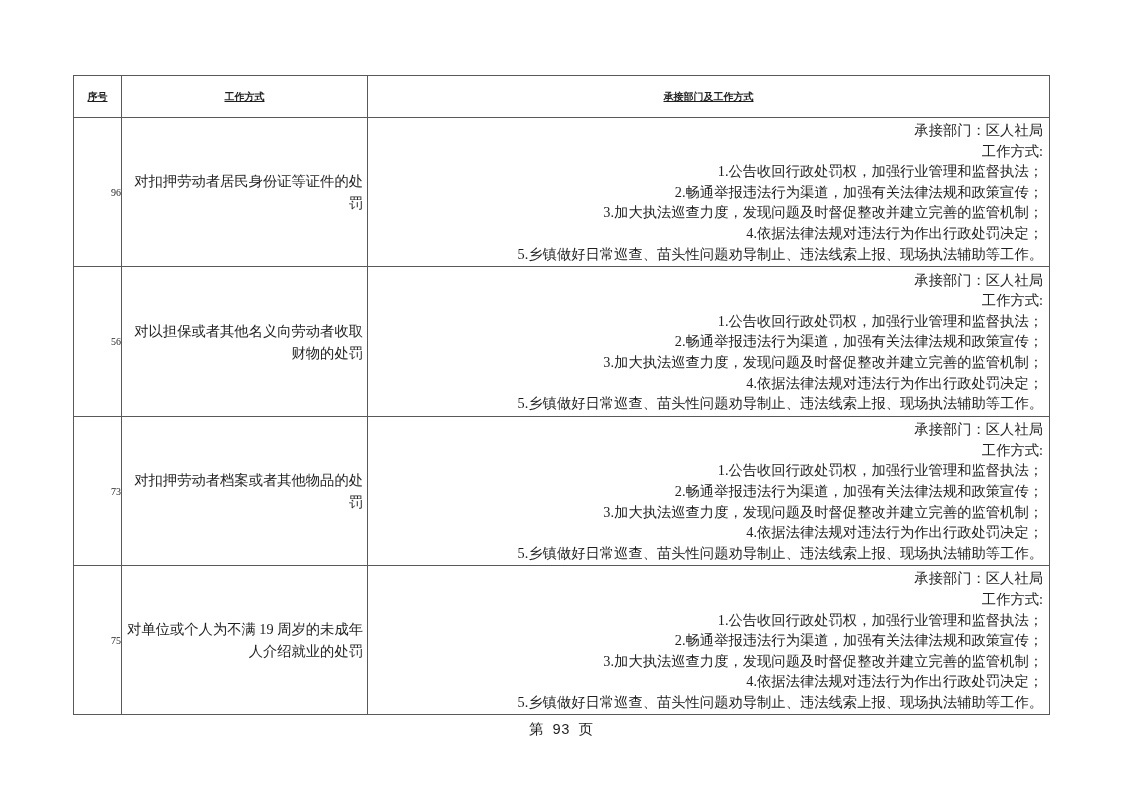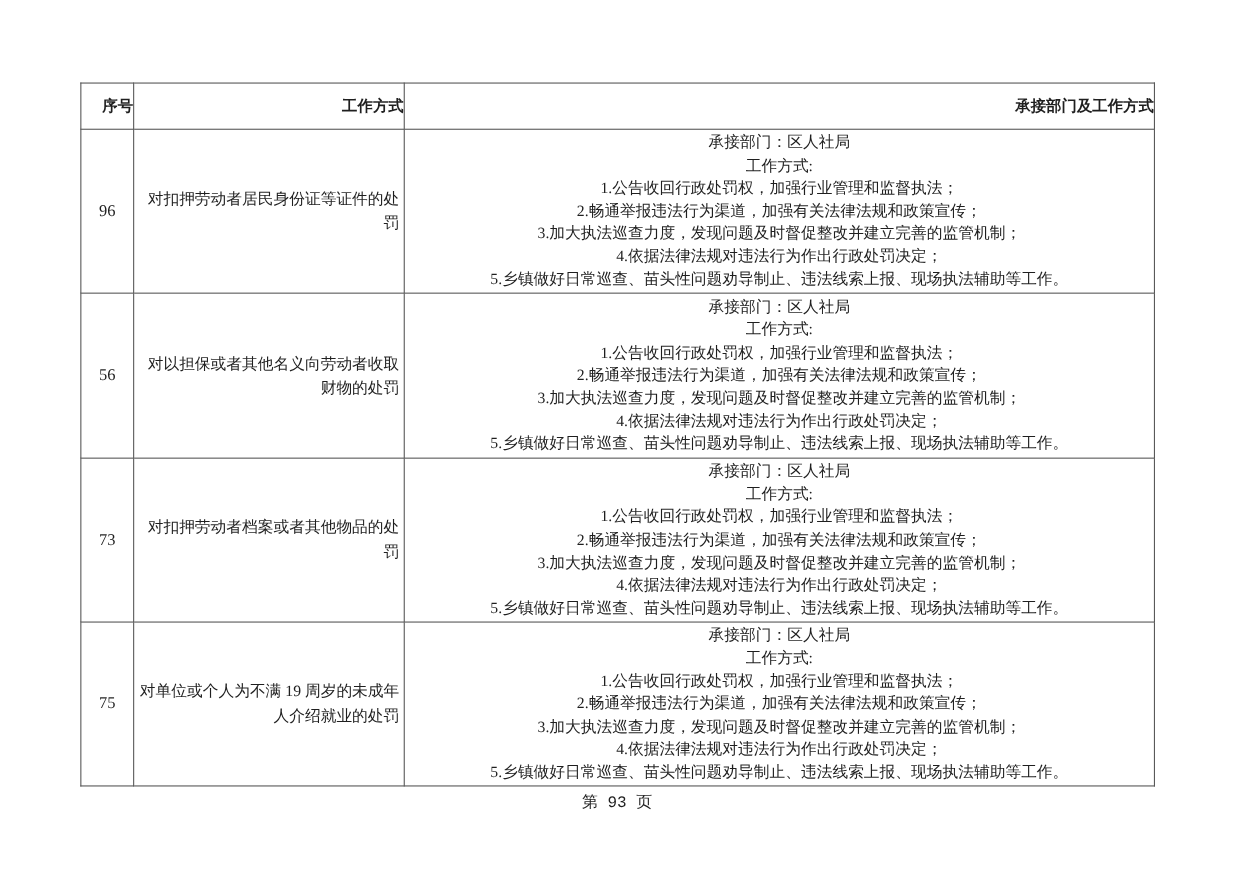--- a/index.html
+++ b/index.html
@@ -23,44 +23,45 @@
     border-collapse: collapse;
     table-layout: fixed;
   }
   .doc-table th,
   .doc-table td {
     border: 1px solid #595959;
     overflow: hidden;
   }
   .doc-table th {
     font-weight: bold;
-    font-size: 14px;
-    text-align: right;
+    font-size: 10px;
+    text-align: center;
     height: 41px;
     vertical-align: middle;
     padding: 0;
+    text-decoration: underline;
   }
   td.col-no {
-    text-align: center;
+    text-align: right;
     vertical-align: middle;
-    font-size: 15px;
+    font-size: 10px;
     padding: 0;
   }
   td.col-name {
     vertical-align: middle;
     font-size: 14.3px;
     line-height: 22px;
     padding: 0 4px;
     text-align: right;
   }
   td.col-detail {
     vertical-align: middle;
     font-size: 14.3px;
     padding: 2px 6px;
-    text-align: center;
+    text-align: right;
     margin-top: 24px;
   }
   td.col-detail .detail-line {
     line-height: 20.6px;
     white-space: nowrap;
   }
   .page-footer {
     position: absolute;
     top: 720px;
     left: 0;

